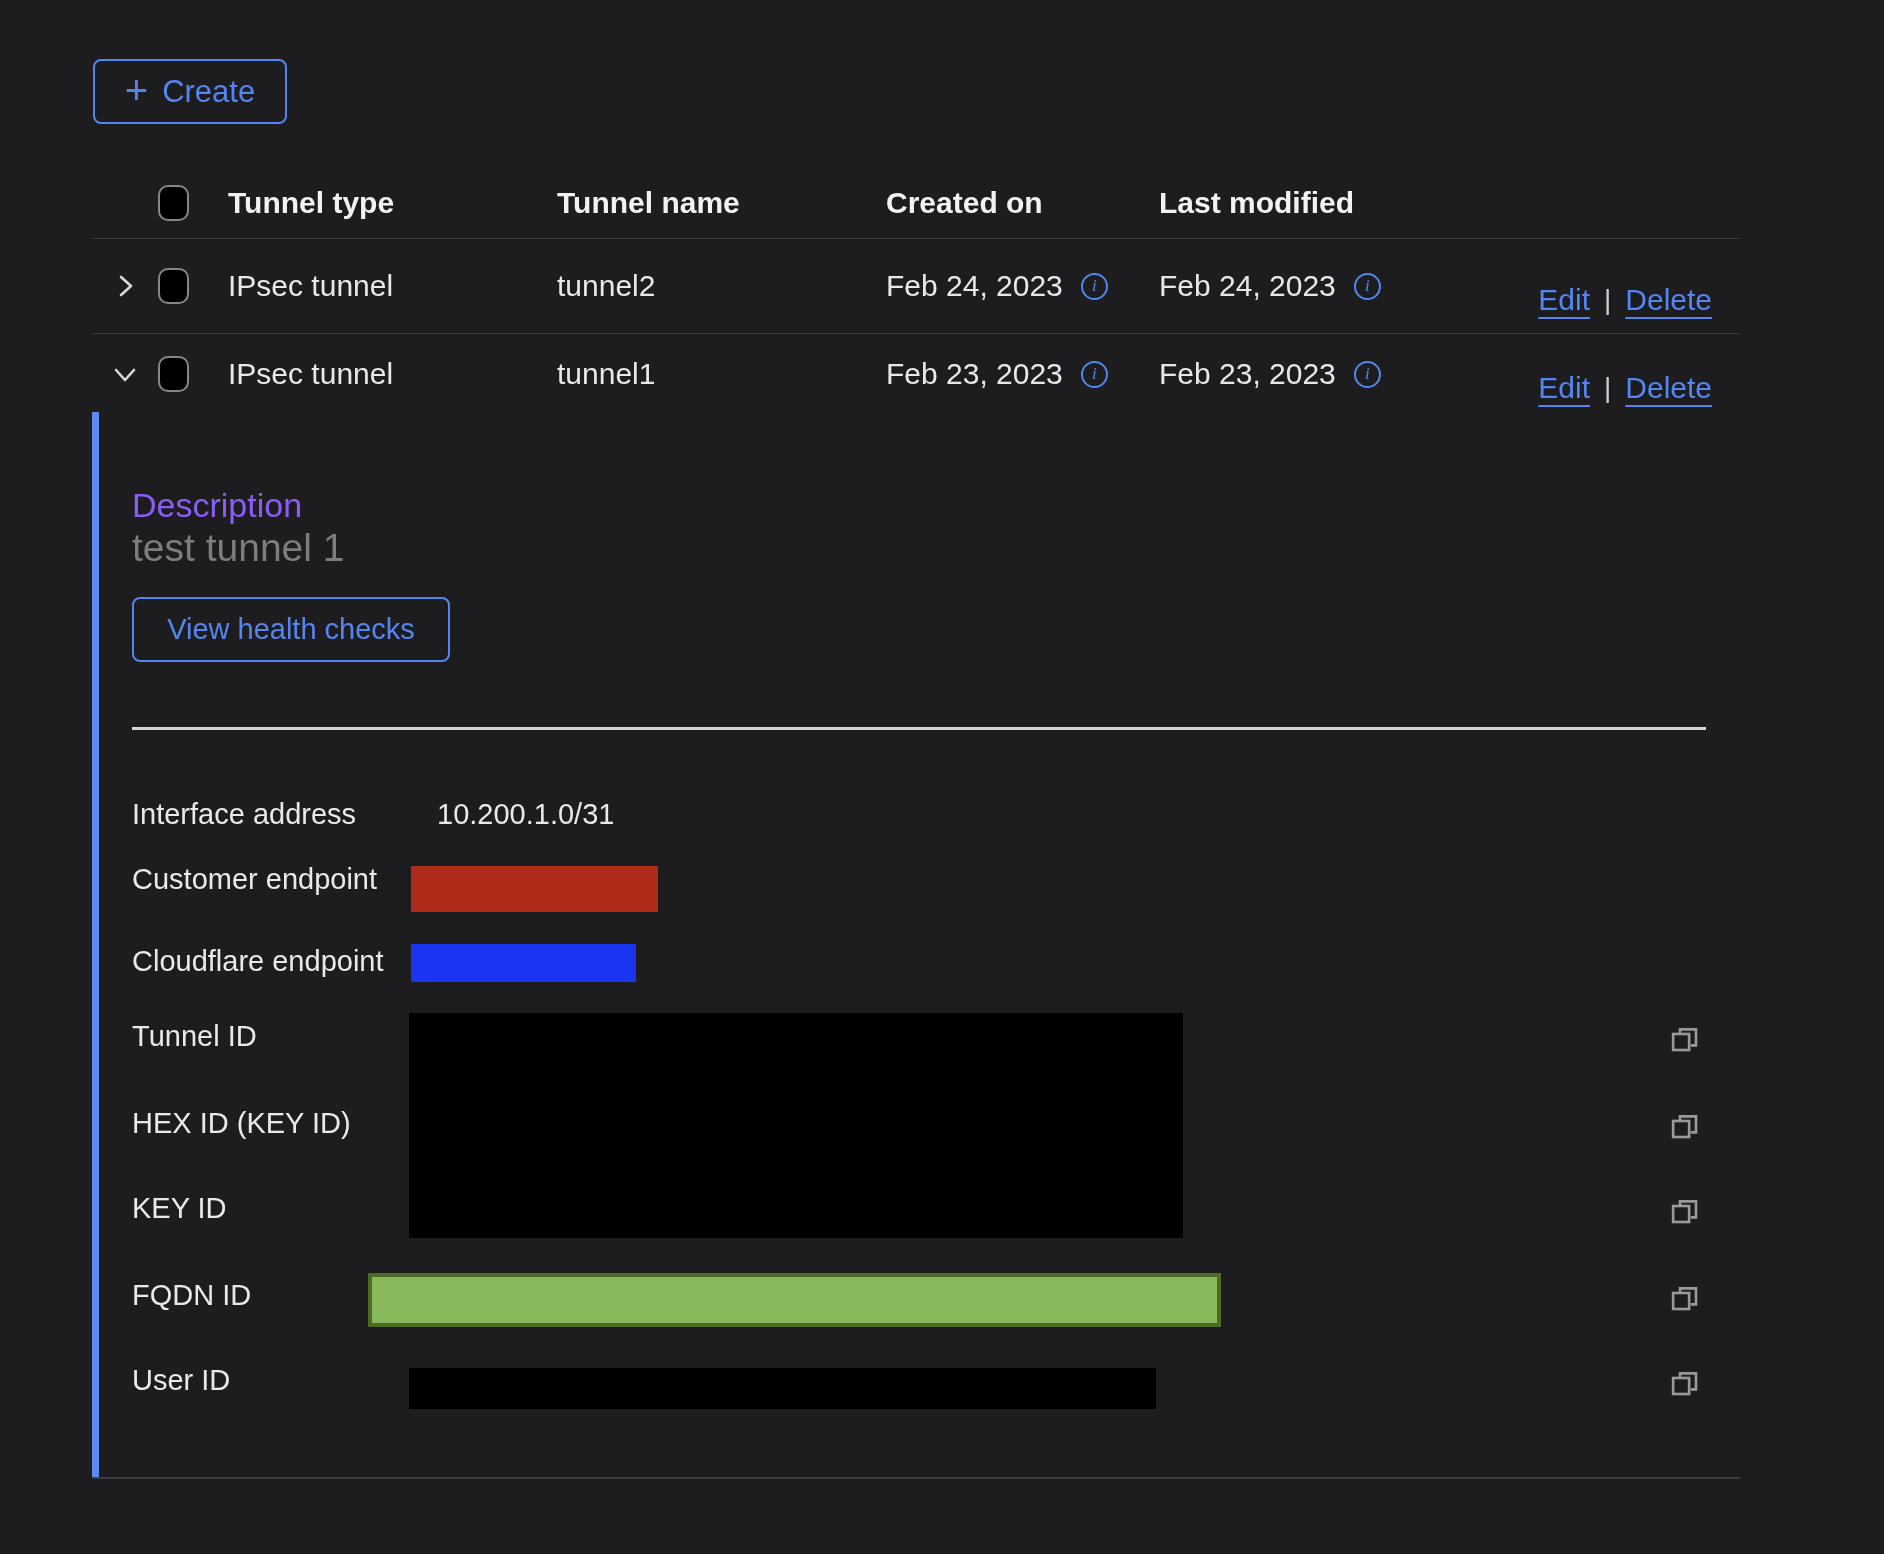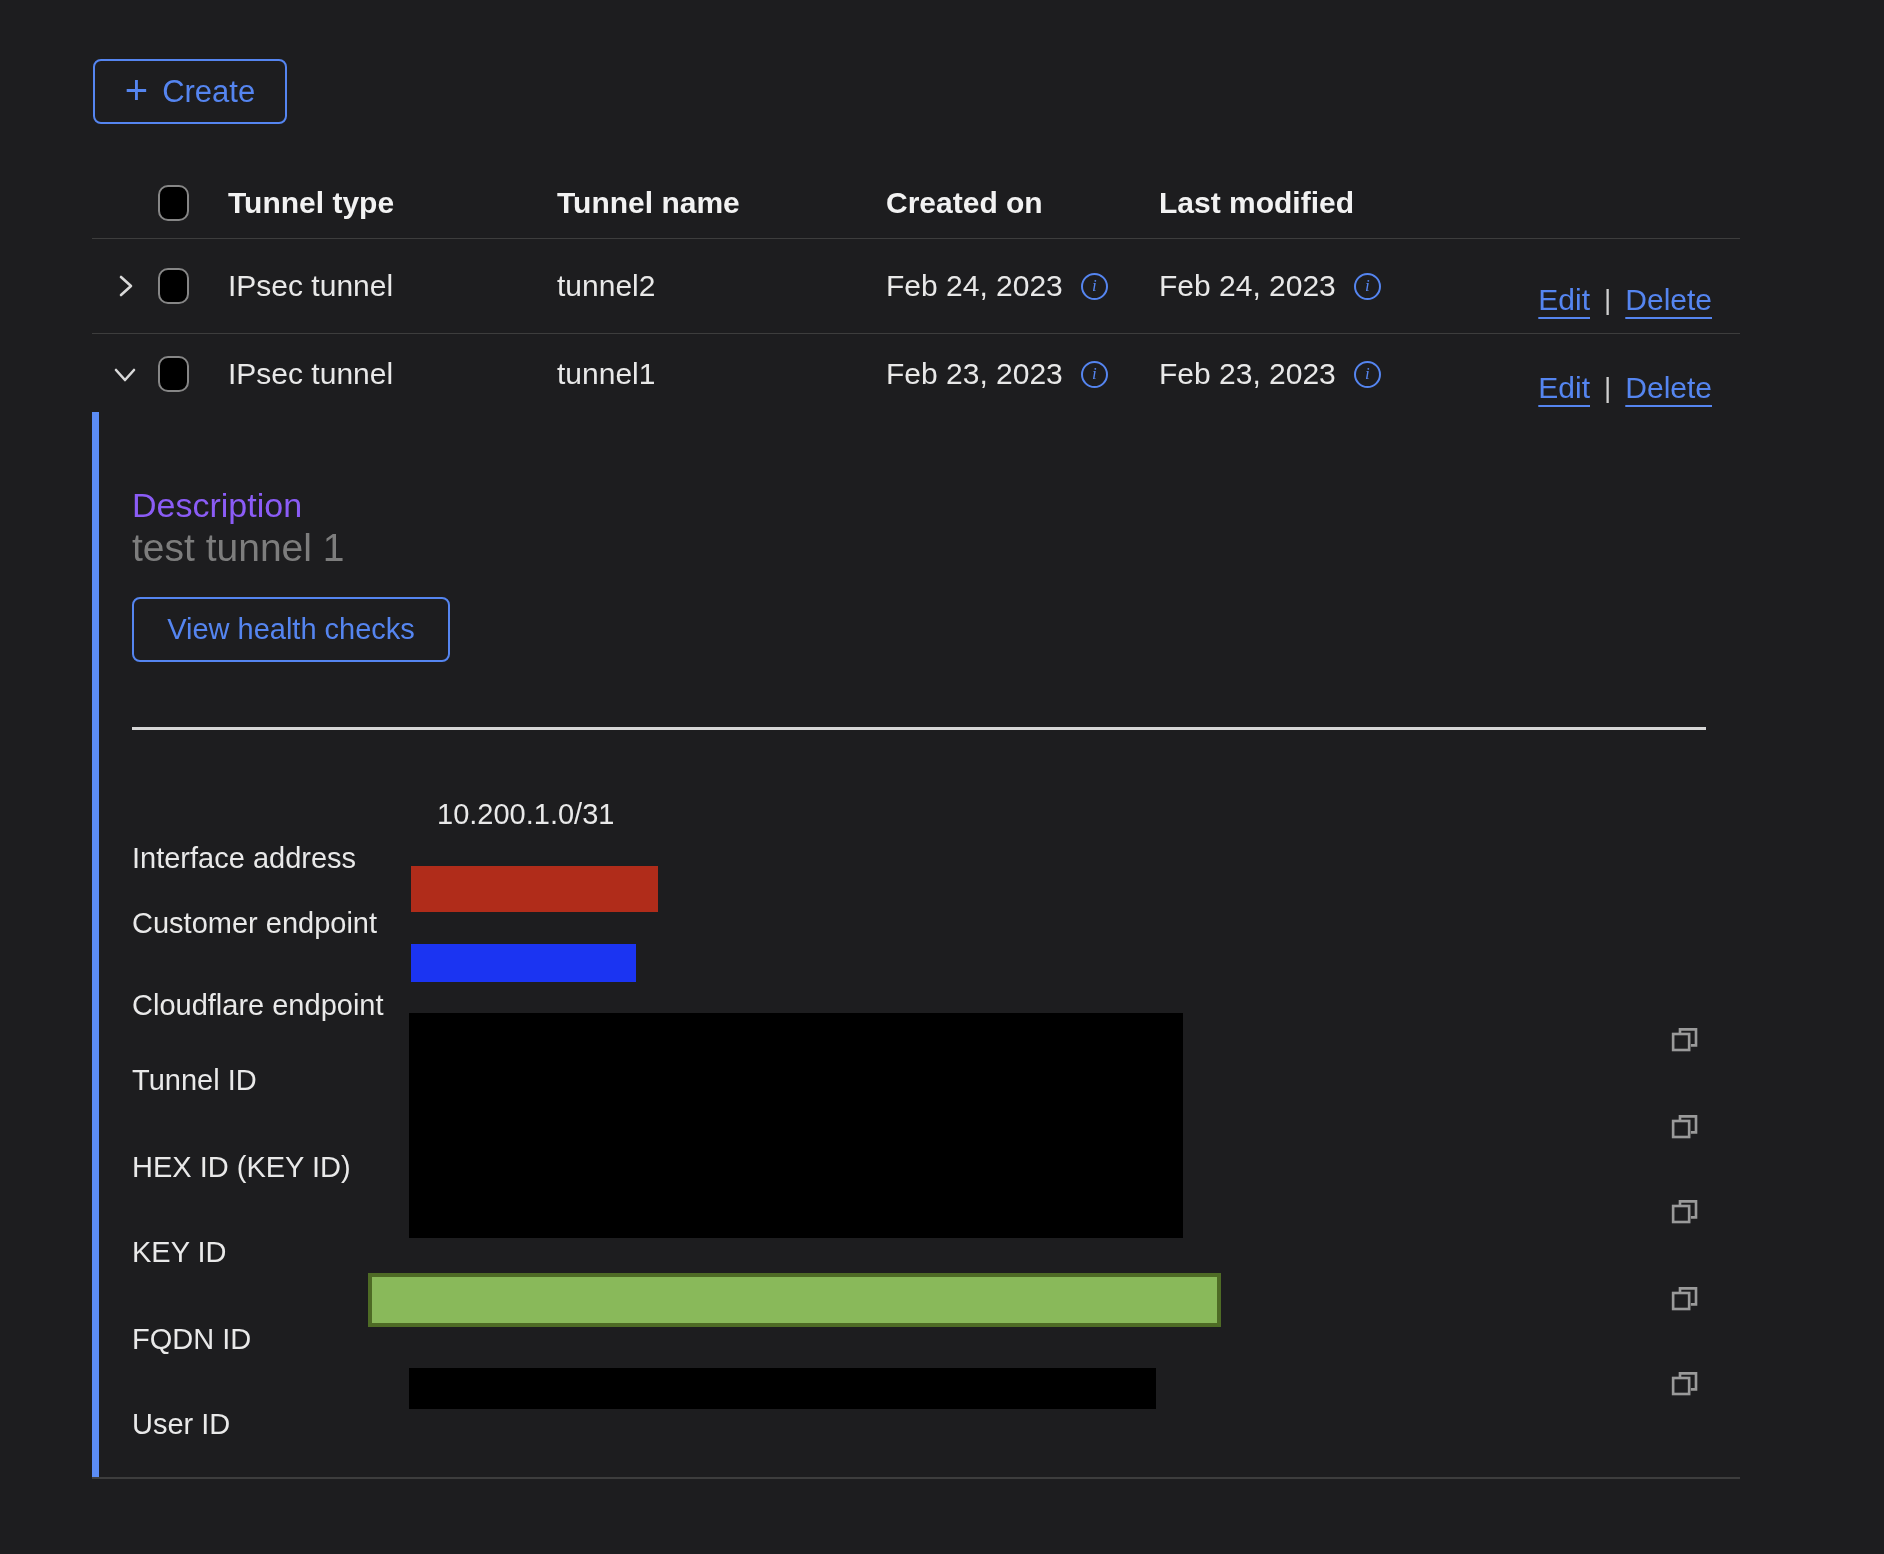--- a/index.html
+++ b/index.html
@@ -37,21 +37,21 @@
   .panel{position:absolute;left:92px;top:412px;width:1648px;height:1067px;
     border-bottom:2px solid var(--row-divider);box-sizing:border-box;}
   .accent-bar{position:absolute;left:0;top:0;width:7px;height:100%;background:var(--bar);}
   .desc-label{position:absolute;left:40px;top:30px;font-size:34px;color:#8b5cf6;margin-top:44px;}
   .desc-value{position:absolute;left:40px;top:114px;font-size:39px;color:var(--muted);}
   .health-btn{position:absolute;left:40px;top:185px;width:318px;height:65px;
     border:2px solid var(--accent);border-radius:8px;background:transparent;color:var(--accent);
     font-size:29px;font-family:inherit;display:flex;align-items:center;justify-content:center;cursor:pointer;box-sizing:border-box;}
   .panel-divider{position:absolute;left:40px;top:315px;width:1574px;height:3px;background:#d6d6d6;}
 
-  .f-label{position:absolute;left:40px;font-size:29px;color:#e9e9e9;white-space:nowrap;margin-top:44px;}
+  .f-label{position:absolute;left:40px;font-size:29px;color:#e9e9e9;white-space:nowrap;}
   .t-interface{top:386px}.t-customer{top:451px}.t-cloudflare{top:533px}.t-tunnel{top:608px}
   .t-hex{top:695px}.t-key{top:780px}.t-fqdn{top:867px}.t-user{top:952px}
   .f-value{position:absolute;left:345px;top:386px;font-size:29px;color:#e9e9e9;}
 
   .redact{position:absolute;}
   .red-block{left:319px;top:454px;width:247px;height:46px;background:var(--customer_redaction);}
   .blue-block{left:319px;top:532px;width:225px;height:38px;background:var(--cloudflare_redaction);}
   .ids-block{left:317px;top:601px;width:774px;height:225px;background:var(--id_redaction);}
   .green-block{left:276px;top:861px;width:853px;height:54px;background:var(--fqdn_fill);
     border:4px solid var(--fqdn_border);box-sizing:border-box;}

